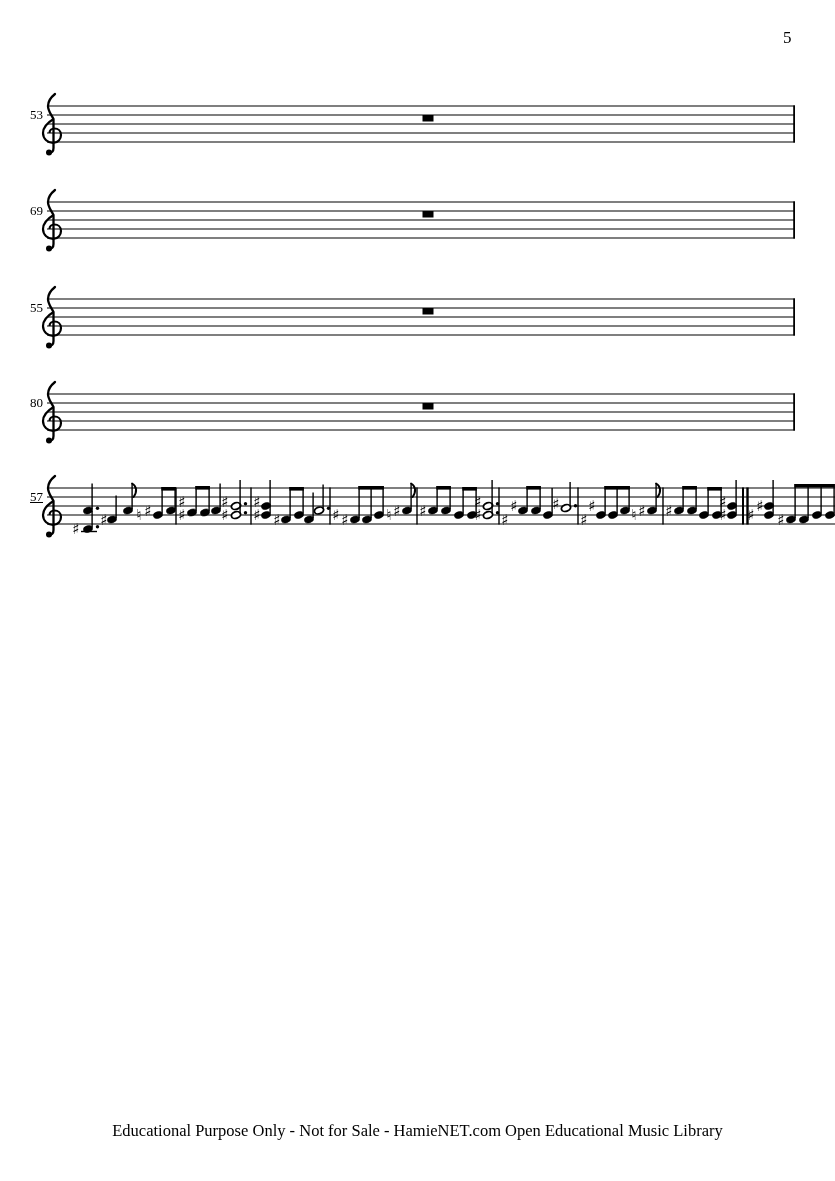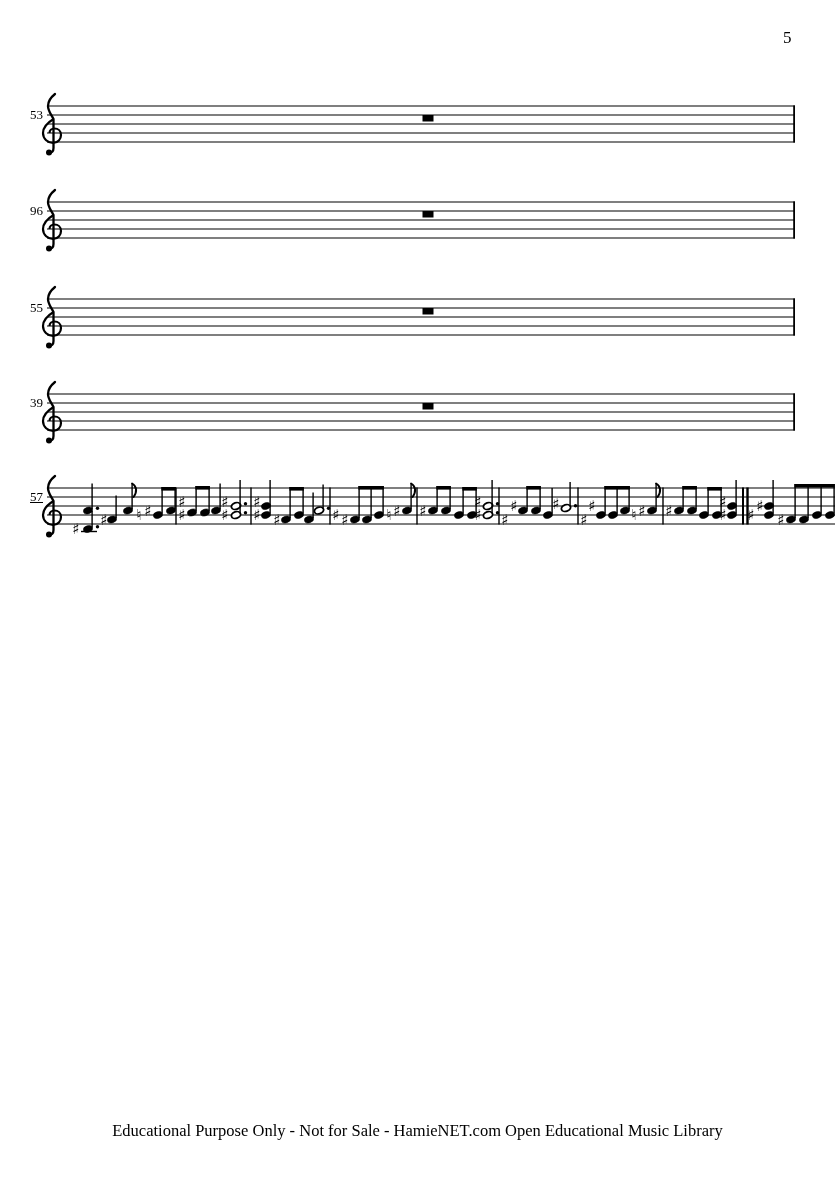--- a/index.html
+++ b/index.html
@@ -39,23 +39,23 @@
   .mus-text{font-family:"DejaVu Sans", sans-serif;}
 </style>
 </head>
 <body>
 
 <div class="page">
 
   <div class="pagenum">5</div>
 
   <div class="mnum" style="left: 30px; top: 88px;">53</div>
-  <div class="mnum" style="left: 30px; top: 184px;">96</div>
+  <div class="mnum" style="left: 30px; top: 184px;">69</div>
   <div class="mnum" style="left: 30px; top: 281px;">55</div>
-  <div class="mnum" style="left: 30px; top: 376px;">39</div>
+  <div class="mnum" style="left: 30px; top: 376px;">80</div>
   <div class="mnum" style="left: 30px; top: 470px; text-decoration: underline;">57</div>
 
   <svg class="sheet" id="sheet" width="835" height="1181" viewBox="0 0 835 1181">
       <line x1="47" y1="106" x2="795" y2="106" stroke="#000000" stroke-width="1.1"></line>
       <line x1="47" y1="115" x2="795" y2="115" stroke="#000000" stroke-width="1.1"></line>
       <line x1="47" y1="124" x2="795" y2="124" stroke="#000000" stroke-width="1.1"></line>
       <line x1="47" y1="133" x2="795" y2="133" stroke="#000000" stroke-width="1.1"></line>
       <line x1="47" y1="142" x2="795" y2="142" stroke="#000000" stroke-width="1.1"></line>
       <line x1="794.1" y1="105.5" x2="794.1" y2="142.5" stroke="#000000" stroke-width="1.8"></line>
       <g transform="translate(42,93)" fill="none" stroke="#000000">

